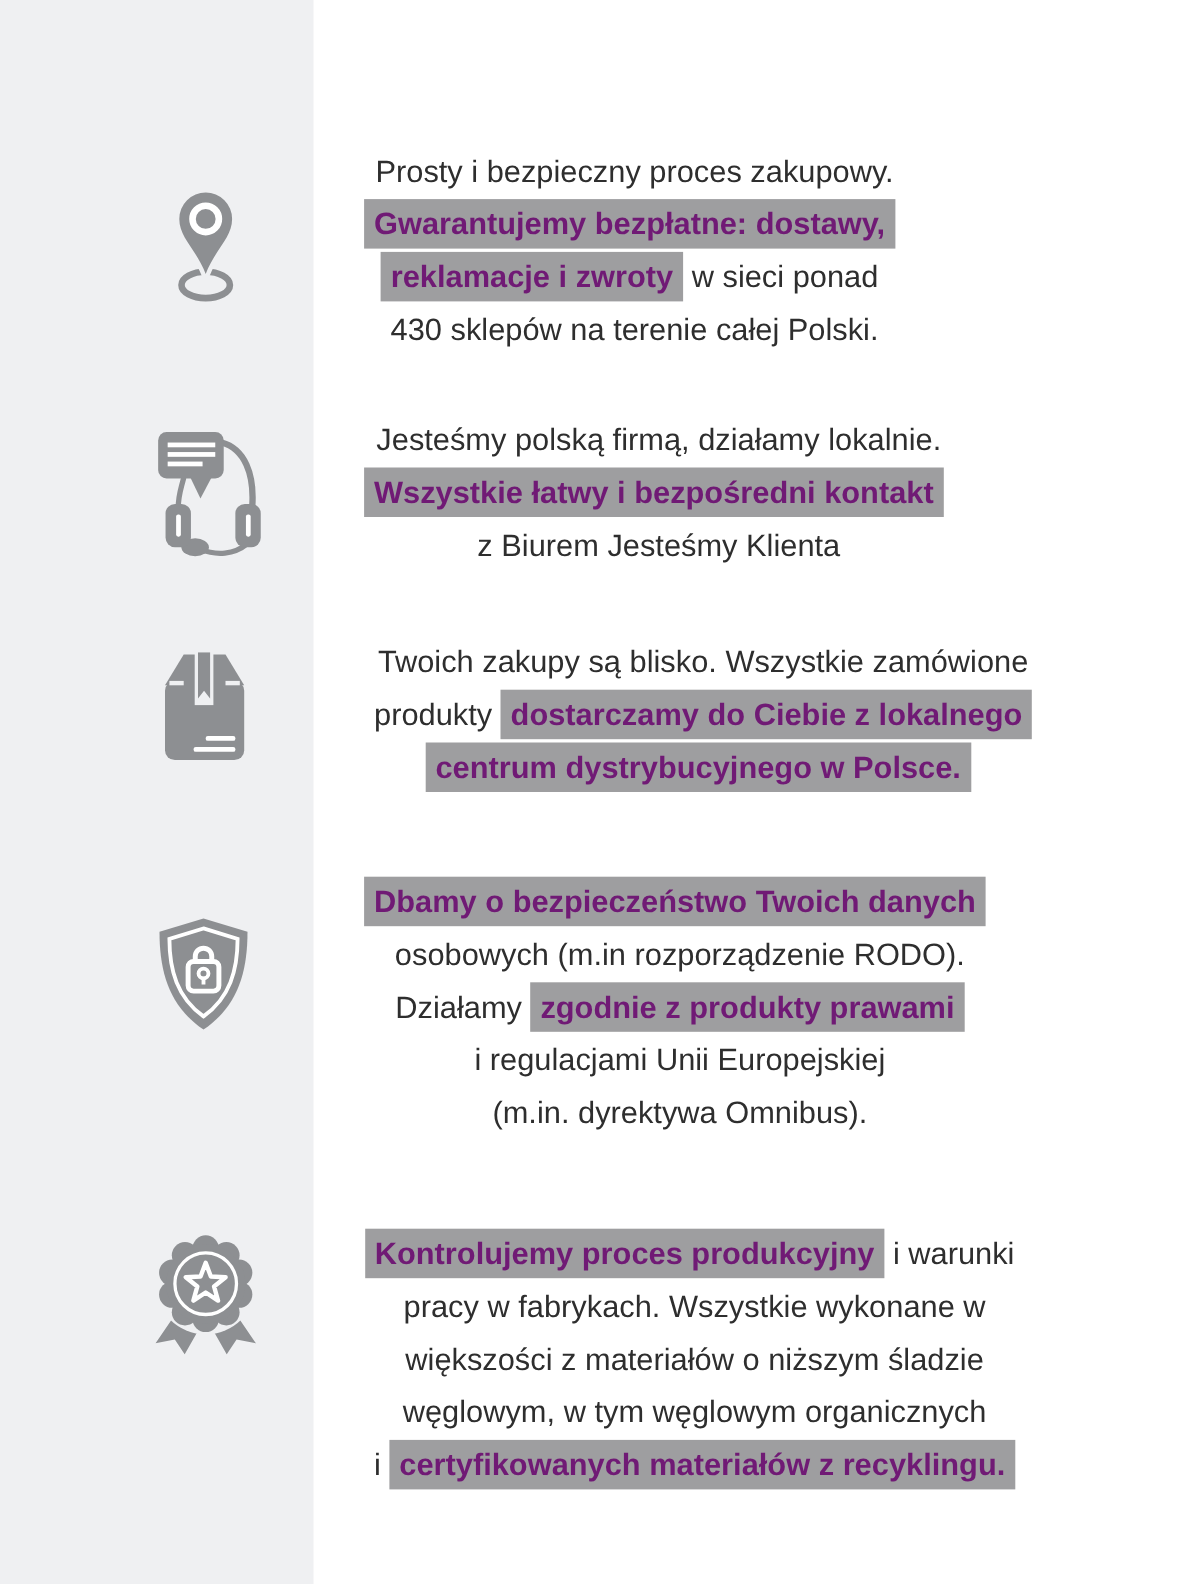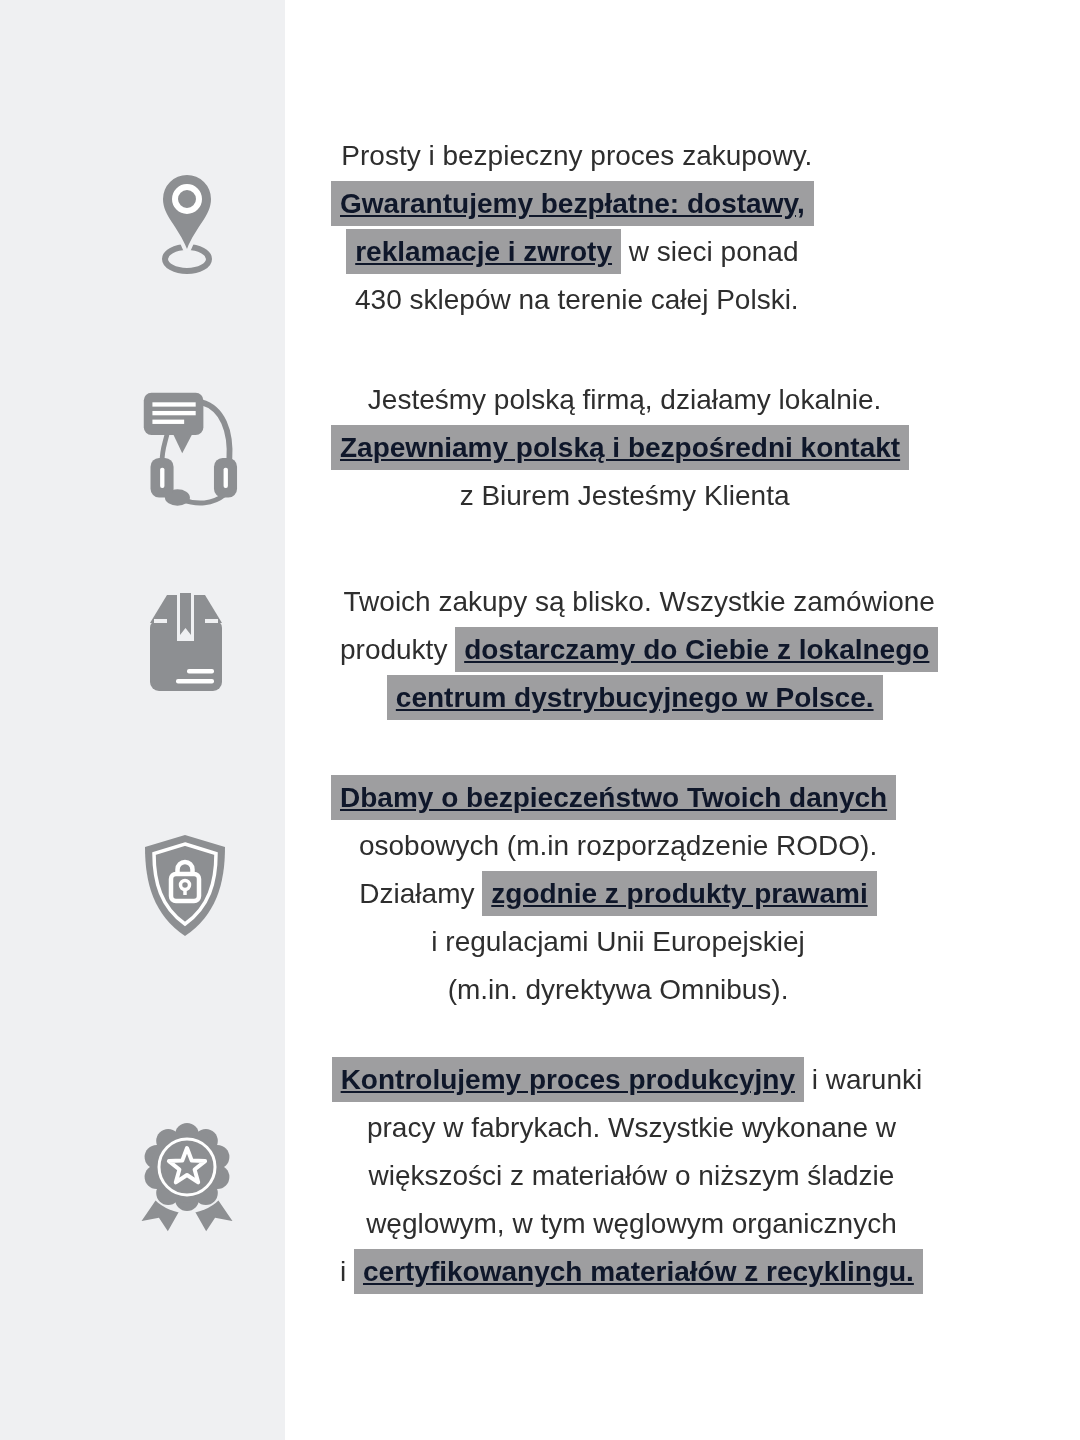--- a/index.html
+++ b/index.html
@@ -47,24 +47,23 @@
   }
   .line {
     height: 48px;
     line-height: 48px;
     white-space: pre;
     padding-left: 9px;
   }
   .line.starts-hl { padding-left: 0; }
   .hl {
     background: var(--hl);
-    color: #0f172a;
+    color: #701a75;
     font-weight: 700;
     padding: 7px 9px;
-    text-decoration: underline;
   }
 </style>
 </head>
 <body>
 
 <div class="page">
   <div class="sidebar"></div>
 
   <svg class="icon" style="left:155px;top:173px;width:64px;height:104px" viewBox="0 0 64 104" aria-hidden="true">
     <ellipse class="i-stroke" cx="32" cy="86" rx="22" ry="12" stroke-width="6"></ellipse>
@@ -132,41 +131,41 @@
       <div>
         <div class="line"><span>Prosty i bezpieczny proces zakupowy.</span></div>
         <div class="line starts-hl"><span class="hl">Gwarantujemy bezpłatne: dostawy,</span></div>
         <div class="line starts-hl"><span class="hl">reklamacje i zwroty</span><span> w sieci ponad</span></div>
         <div class="line"><span>430 sklepów na terenie całej Polski.</span></div>
       </div>
     </div>
   <div class="text-block" style="top:376px">
       <div>
         <div class="line"><span>Jesteśmy polską firmą, działamy lokalnie.</span></div>
-        <div class="line starts-hl"><span class="hl">Zapewniamy polską i bezpośredni kontakt</span></div>
+        <div class="line starts-hl"><span class="hl">Wszystkie łatwy i bezpośredni kontakt</span></div>
         <div class="line"><span>z Biurem Jesteśmy Klienta</span></div>
       </div>
     </div>
   <div class="text-block" style="top:578px">
       <div>
         <div class="line"><span>Twoich zakupy są blisko. Wszystkie zamówione</span></div>
         <div class="line"><span>produkty </span><span class="hl">dostarczamy do Ciebie z lokalnego</span></div>
         <div class="line starts-hl"><span class="hl">centrum dystrybucyjnego w Polsce.</span></div>
       </div>
     </div>
-  <div class="text-block" style="top:774px">
+  <div class="text-block" style="top:796px">
       <div>
         <div class="line starts-hl"><span class="hl">Dbamy o bezpieczeństwo Twoich danych</span></div>
         <div class="line"><span>osobowych (m.in rozporządzenie RODO).</span></div>
         <div class="line"><span>Działamy </span><span class="hl">zgodnie z produkty prawami</span></div>
         <div class="line"><span>i regulacjami Unii Europejskiej</span></div>
         <div class="line"><span>(m.in. dyrektywa Omnibus).</span></div>
       </div>
     </div>
-  <div class="text-block" style="top:1056px">
+  <div class="text-block" style="top:1116px">
       <div>
         <div class="line starts-hl"><span class="hl">Kontrolujemy proces produkcyjny</span><span> i warunki</span></div>
         <div class="line"><span>pracy w fabrykach. Wszystkie wykonane w</span></div>
         <div class="line"><span>większości z materiałów o niższym śladzie</span></div>
         <div class="line"><span>węglowym, w tym węglowym organicznych</span></div>
         <div class="line"><span>i </span><span class="hl">certyfikowanych materiałów z recyklingu.</span></div>
       </div>
     </div>
 </div>
 

